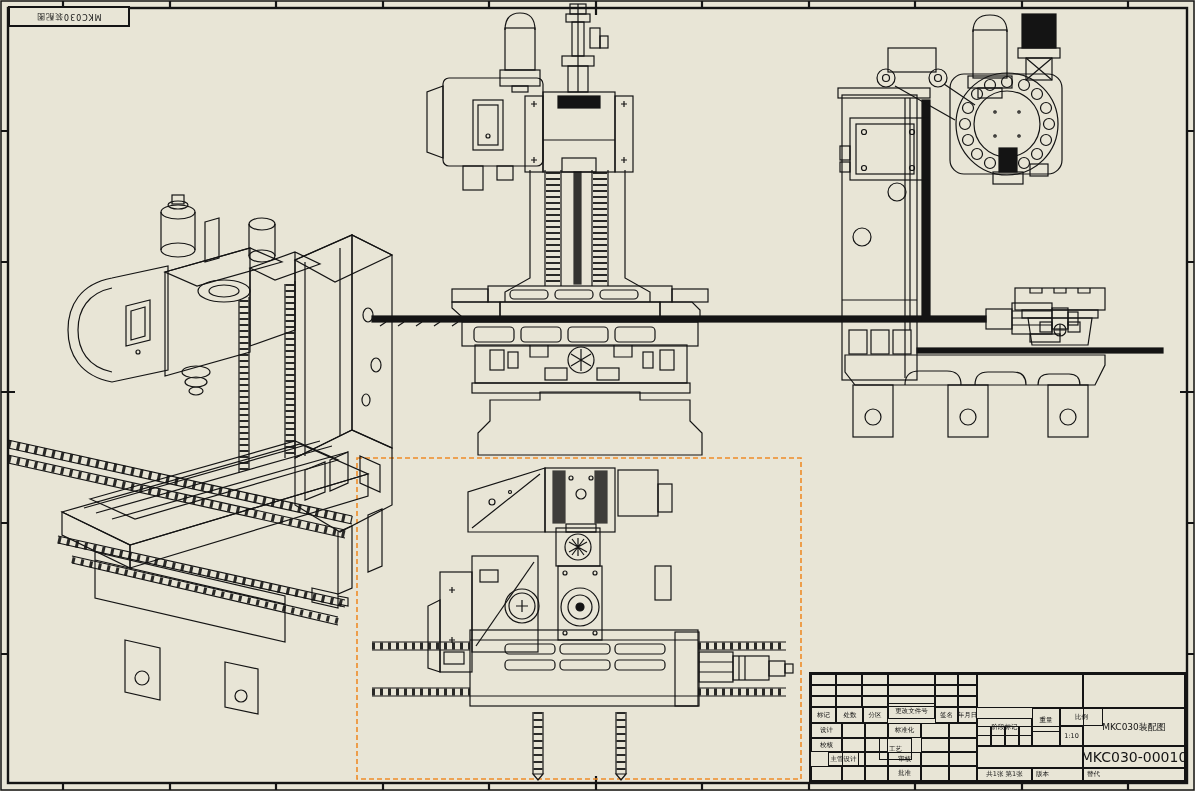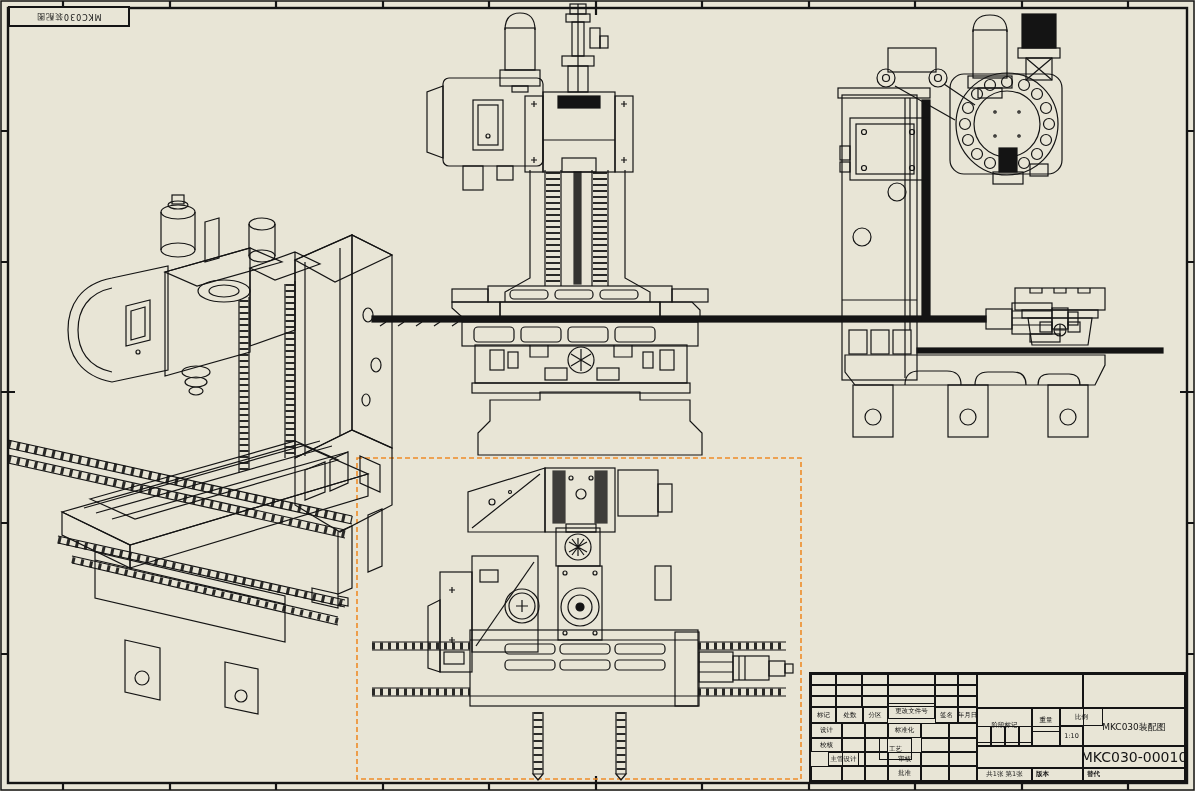--- a/index.html
+++ b/index.html
@@ -20,21 +20,21 @@
   .tb{
     position:absolute;left:809px;top:672px;width:378px;height:111px;
     border:2px solid #141414;box-sizing:border-box;background:#e8e5d6;
   }
   .cell{
     position:absolute;border:1px solid #141414;box-sizing:border-box;
     display:flex;align-items:center;justify-content:center;
     font-size:8px;line-height:1;color:#141414;overflow:hidden;white-space:nowrap;
   }
   .cell.small{font-size:6.5px;}
-  .cell.left{justify-content:flex-start;padding-left:3px;font-weight:bold;}
+  .cell.left{justify-content:flex-start;padding-left:3px;}
   .cell.title{font-size:9px;}
 </style>
 </head>
 <body>
 
 <div class="sheet">
 
   <svg width="1195" height="791" viewBox="0 0 1195 791">
     <g stroke="#141414" fill="none" stroke-width="1.2">
 
@@ -444,21 +444,21 @@
     <div class="cell" style="left:138px;top:78px;width:28px;height:14px"></div>
 
     <div class="cell small" style="left:0;top:92px;width:31px;height:15px"></div>
     <div class="cell" style="left:31px;top:92px;width:23px;height:15px"></div>
     <div class="cell" style="left:54px;top:92px;width:23px;height:15px"></div>
     <div class="cell small" style="left:77px;top:92px;width:33px;height:15px">批准</div>
     <div class="cell" style="left:110px;top:92px;width:28px;height:15px"></div>
     <div class="cell" style="left:138px;top:92px;width:28px;height:15px"></div>
 
     <div class="cell" style="left:166px;top:0;width:106px;height:34px"></div>
-    <div class="cell small" style="left:166px;top:34px;width:55px;height:35px">阶段标记</div>
+    <div class="cell small" style="left:166px;top:44px;width:55px;height:18px">阶段标记</div>
     <div class="cell small" style="left:221px;top:34px;width:28px;height:24px">重量</div>
     <div class="cell small" style="left:249px;top:34px;width:43px;height:18px">比例</div>
     <div class="cell" style="left:166px;top:52px;width:14px;height:20px"></div>
     <div class="cell" style="left:180px;top:52px;width:14px;height:20px"></div>
     <div class="cell" style="left:194px;top:52px;width:14px;height:20px"></div>
     <div class="cell" style="left:208px;top:52px;width:13px;height:20px"></div>
     <div class="cell" style="left:221px;top:52px;width:28px;height:20px"></div>
     <div class="cell small" style="left:249px;top:52px;width:23px;height:20px">1:10</div>
     <div class="cell" style="left:166px;top:72px;width:106px;height:22px"></div>
     <div class="cell small" style="left:166px;top:94px;width:55px;height:13px">共1张 第1张</div>

